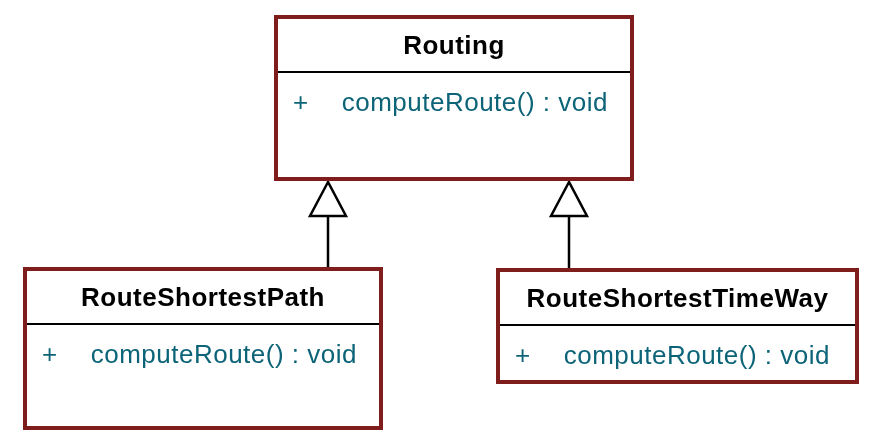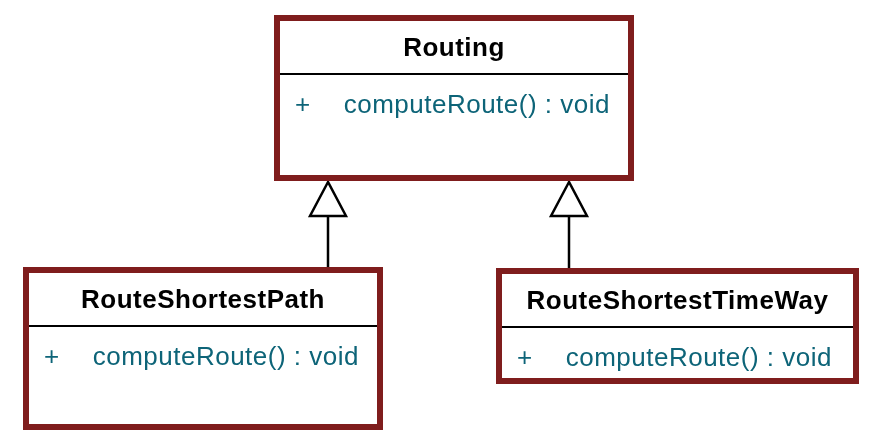--- a/index.html
+++ b/index.html
@@ -17,21 +17,21 @@
   }
   .arrow-layer {
     position: absolute;
     left: 0; top: 0;
     width: 882px; height: 442px;
     pointer-events: none;
   }
   .uml-class {
     position: absolute;
     box-sizing: border-box;
-    border: 6px solid #7f1d1d;
+    border: 4px solid #7f1d1d;
     background: #ffffff;
   }
   .uml-class .name-compartment {
     box-sizing: border-box;
     height: 54px;
     border-bottom: 2px solid #000000;
     display: flex;
     align-items: center;
     justify-content: center;
     font-weight: bold;

